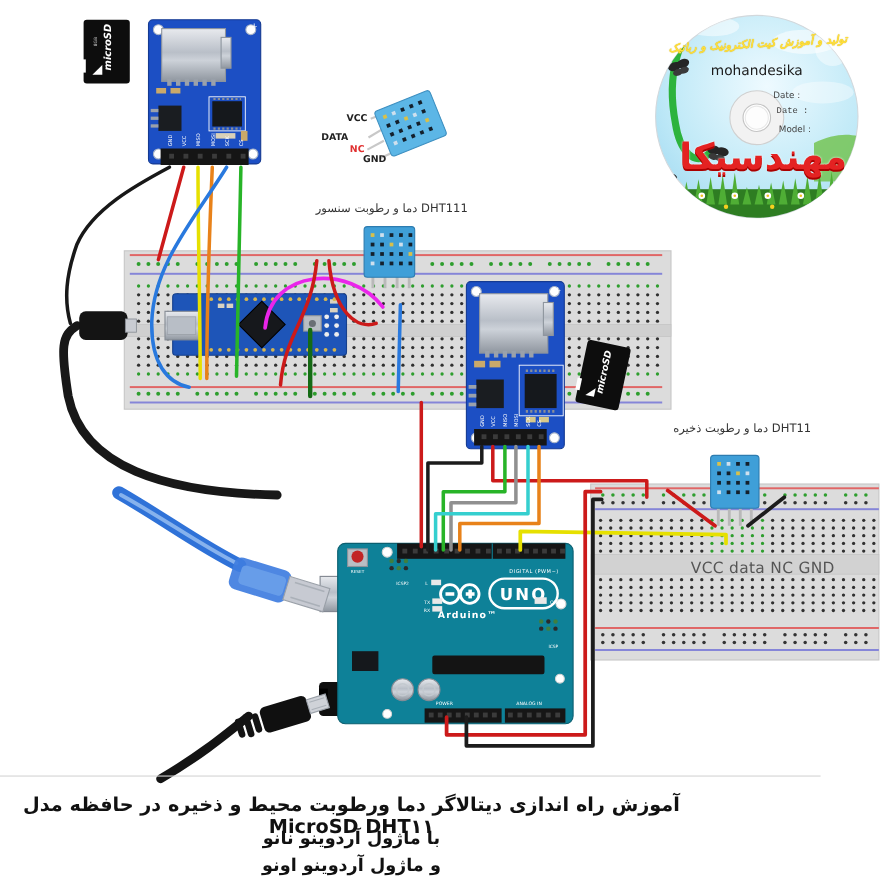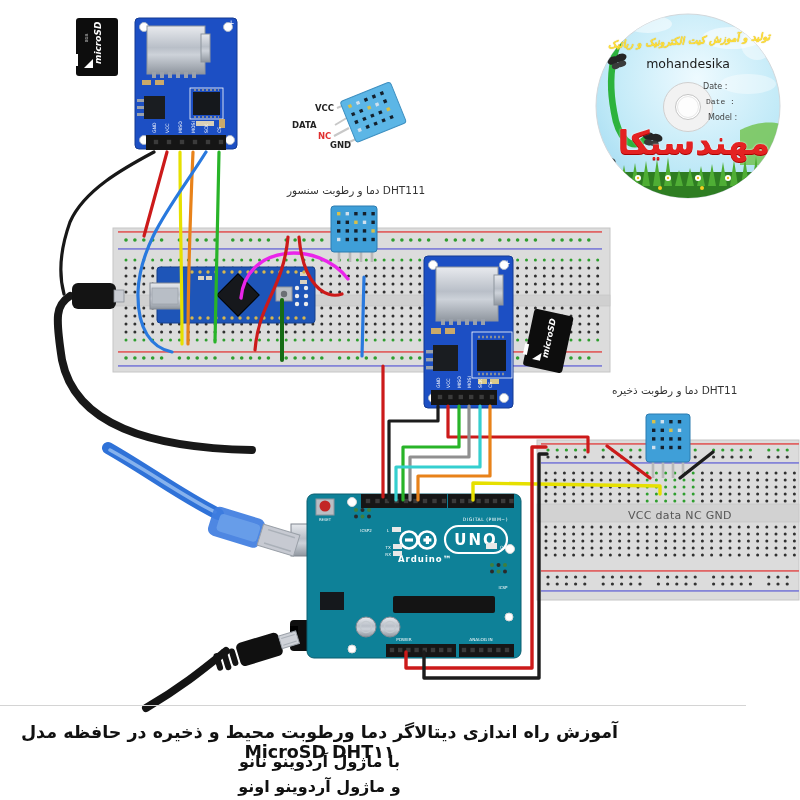--- a/index.html
+++ b/index.html
@@ -3,21 +3,21 @@
 <meta charset="utf-8">
 <style>
   html,body{margin:0;padding:0;background:#fff;}
   .canvas{position:relative;width:800px;height:800px;background:#ffffff;overflow:hidden;
           font-family:"DejaVu Sans",sans-serif;}
   svg{position:absolute;left:0;top:0;}
   .lbl{position:absolute;color:#2b2b2b;}
   .sensor-label{font-size:10.5px;color:#333;direction:ltr;white-space:nowrap;}
   .pinlab{font-size:8.5px;font-weight:bold;color:#222;}
   .pinlab.nc{color:#e03030;}
-  .bbnote{font-size:11px;color:#555;letter-spacing:.3px;}
+  .bbnote{font-size:14px;color:#555;letter-spacing:.3px;}
   .cd-arc{width:170px;text-align:center;font-size:10px;font-weight:bold;font-style:italic;
           color:#ffdf3a;text-shadow:0 0 1px #caa400;transform:rotate(-3deg);direction:rtl;}
   .cd-brand{width:120px;text-align:center;font-size:12.5px;font-weight:normal;color:#1a1a1a;}
   .cd-field{font-size:8px;color:#444;}
   .cd-fa{width:160px;text-align:right;font-size:33px;font-weight:bold;color:#e42222;
          direction:rtl;line-height:1;text-shadow:0 1px 0 #a00,0 0 2px #fff;}
   .footer-line{position:absolute;left:0;width:639px;text-align:center;direction:rtl;
                color:#111;font-weight:bold;}
   .f1{top:722px;font-size:17.5px;}
   .f2{top:752px;font-size:16px;}

